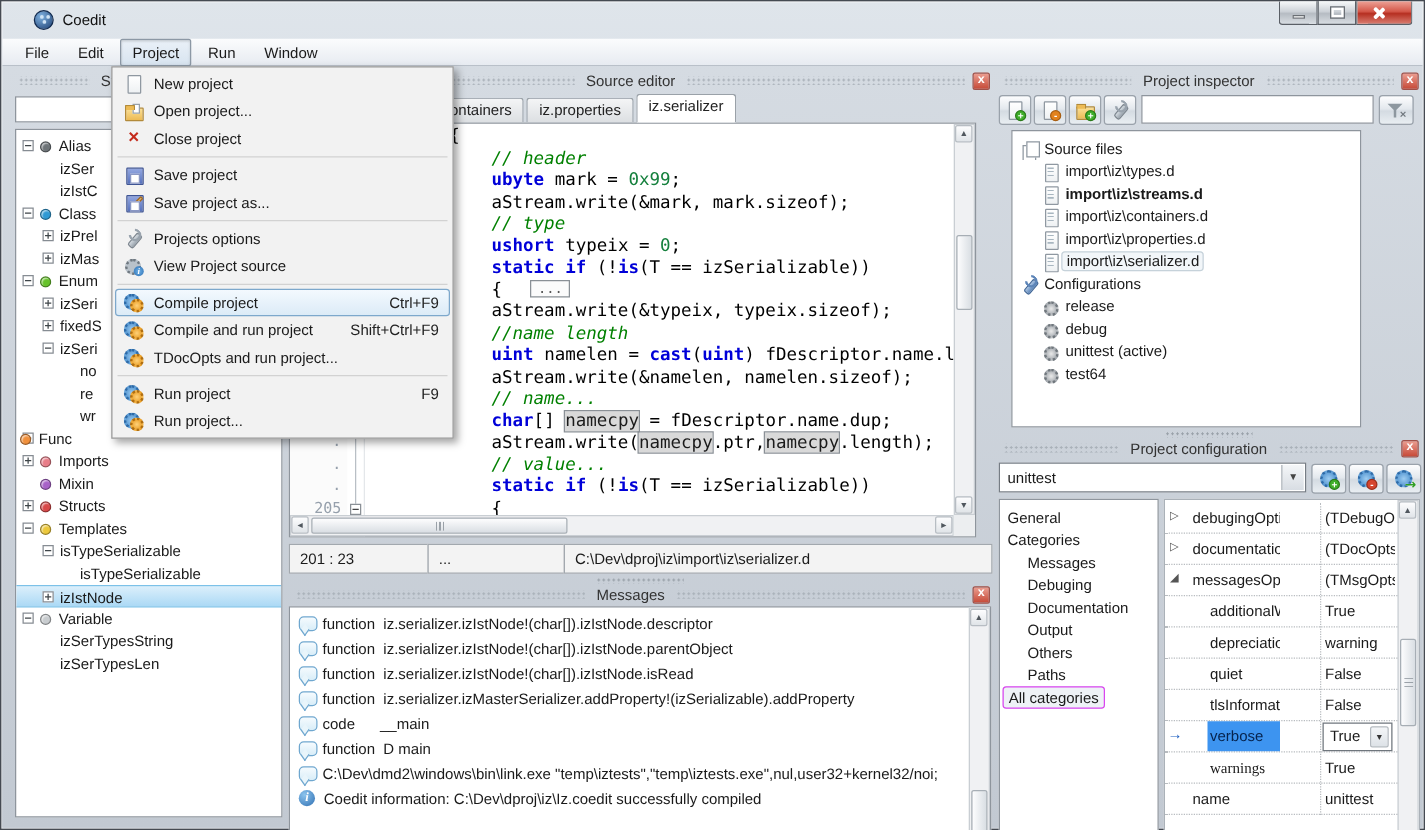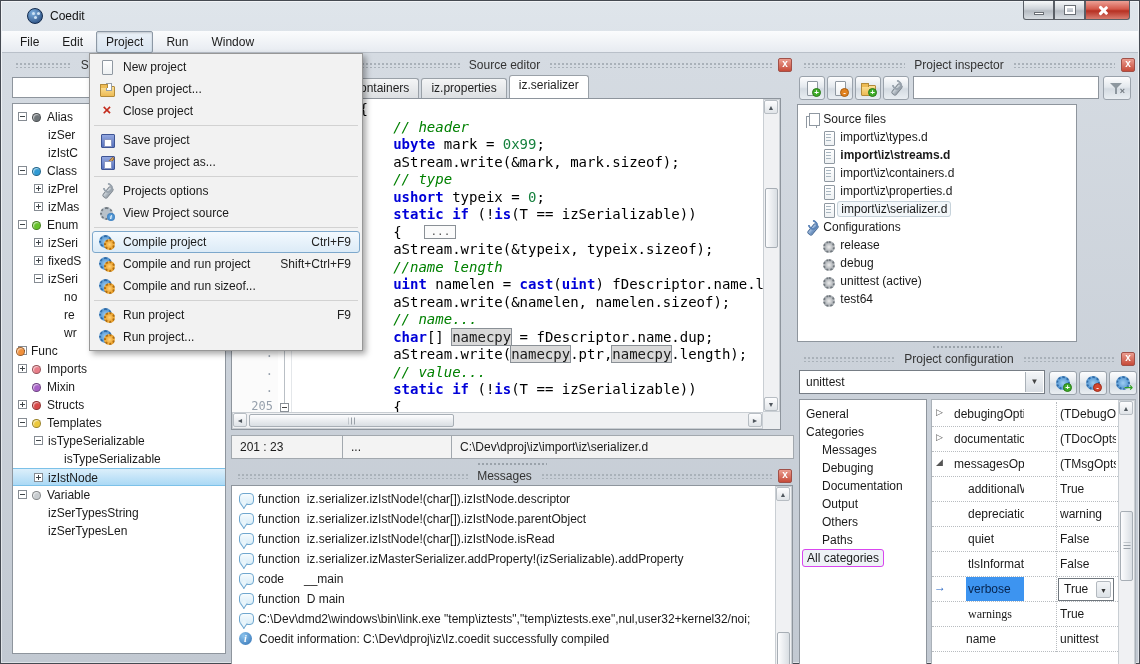--- a/index.html
+++ b/index.html
@@ -513,21 +513,21 @@
               <i></i>
             </span>
           </div>
         </div>
       <input class="sunken-input" style="left: 116px; top: 20px; width: 186px; height: 23px;" value="">
       <div class="tbtn" style="left:306px;top:20px;width:28px">
         <span class="ic ic-funnel">
             <i></i>
           </span>
       </div>
-      <div class="box" id="pi-tree" style="left:0;top:48px;width:280px;height:238px;overflow:hidden;padding-top:5px">
+      <div class="box" id="pi-tree" style="left:12px;top:48px;width:280px;height:238px;overflow:hidden;padding-top:5px">
           <div class="trow">
             <span class="tlabel" style="left: 6px;"><span class="ic ic-papers"><i></i></span><span> Source files</span></span>
           </div>
           <div class="trow">
             <span class="tlabel" style="left: 23px;"><span class="ic ic-doc"><i></i></span><span> import\iz\types.d</span></span>
           </div>
           <div class="trow">
             <span class="tlabel" style="left: 23px; font-weight: bold;"><span class="ic ic-doc"><i></i></span><span> import\iz\streams.d</span></span>
           </div>
           <div class="trow">
@@ -646,21 +646,21 @@
             <div class="pg-editor">
               <span class="val">True</span>
               <span class="dd">▼</span>
             </div>
           </div>
           <div class="pg-row" style="top: 202px;">
             <span class="pg-name" style="left: 36px; font-family: Liberation Serif, serif;">warnings</span>
             <span class="pg-val">True</span>
           </div>
           <div class="pg-row" style="top: 227px;">
-            <span class="pg-name" style="left: 22px; margin-left: 12px;">name</span>
+            <span class="pg-name" style="left: 22px;">name</span>
             <span class="pg-val">unittest</span>
           </div>
         </div>
     </div>
   </div>
 
   <div id="project-menu">
       <div class="menu-item">
         <span class="ic ic-page-new">
           <i></i>
@@ -724,21 +724,21 @@
         <span class="ic ic-gears">
           <i></i>
         </span>
         <span class="mi-label">Compile and run project</span>
         <span class="mi-short">Shift+Ctrl+F9</span>
       </div>
       <div class="menu-item">
         <span class="ic ic-gears">
           <i></i>
         </span>
-        <span class="mi-label">Compile and run sizeof...</span>
+        <span class="mi-label">TDocOpts and run project...</span>
         <span class="mi-short"></span>
       </div>
       <div class="menu-sep"></div>
       <div class="menu-item">
         <span class="ic ic-gears">
           <i></i>
         </span>
         <span class="mi-label">Run project</span>
         <span class="mi-short">F9</span>
       </div>

